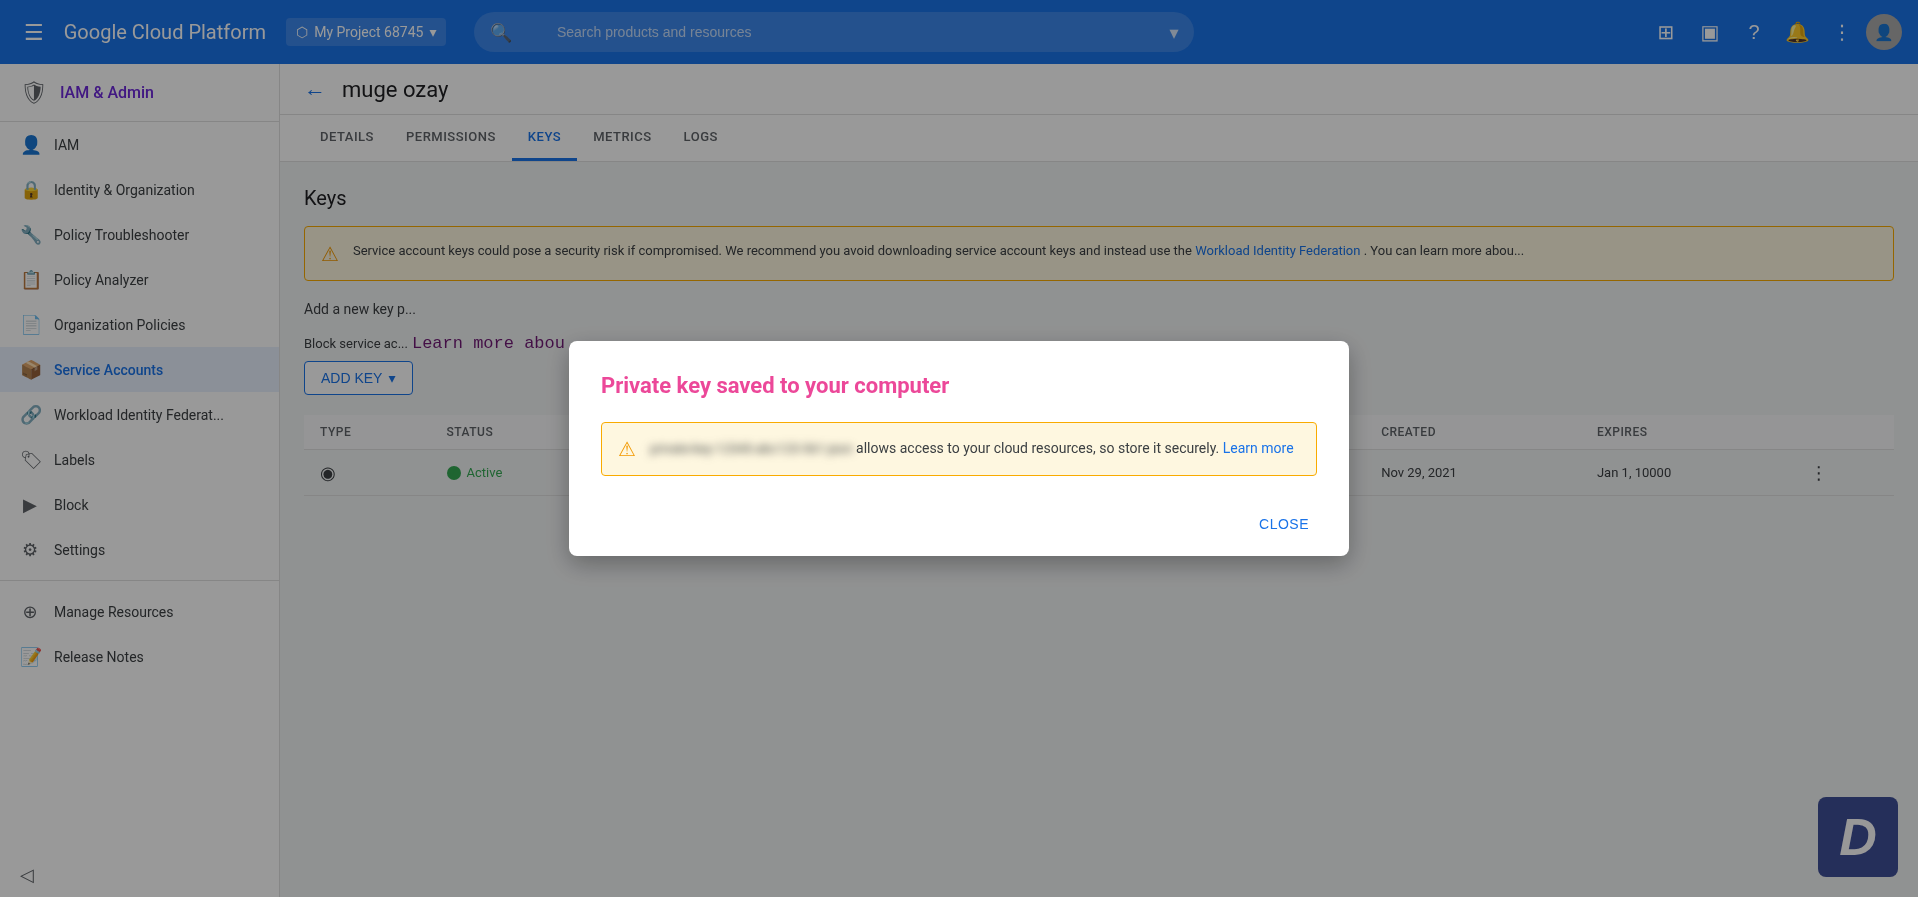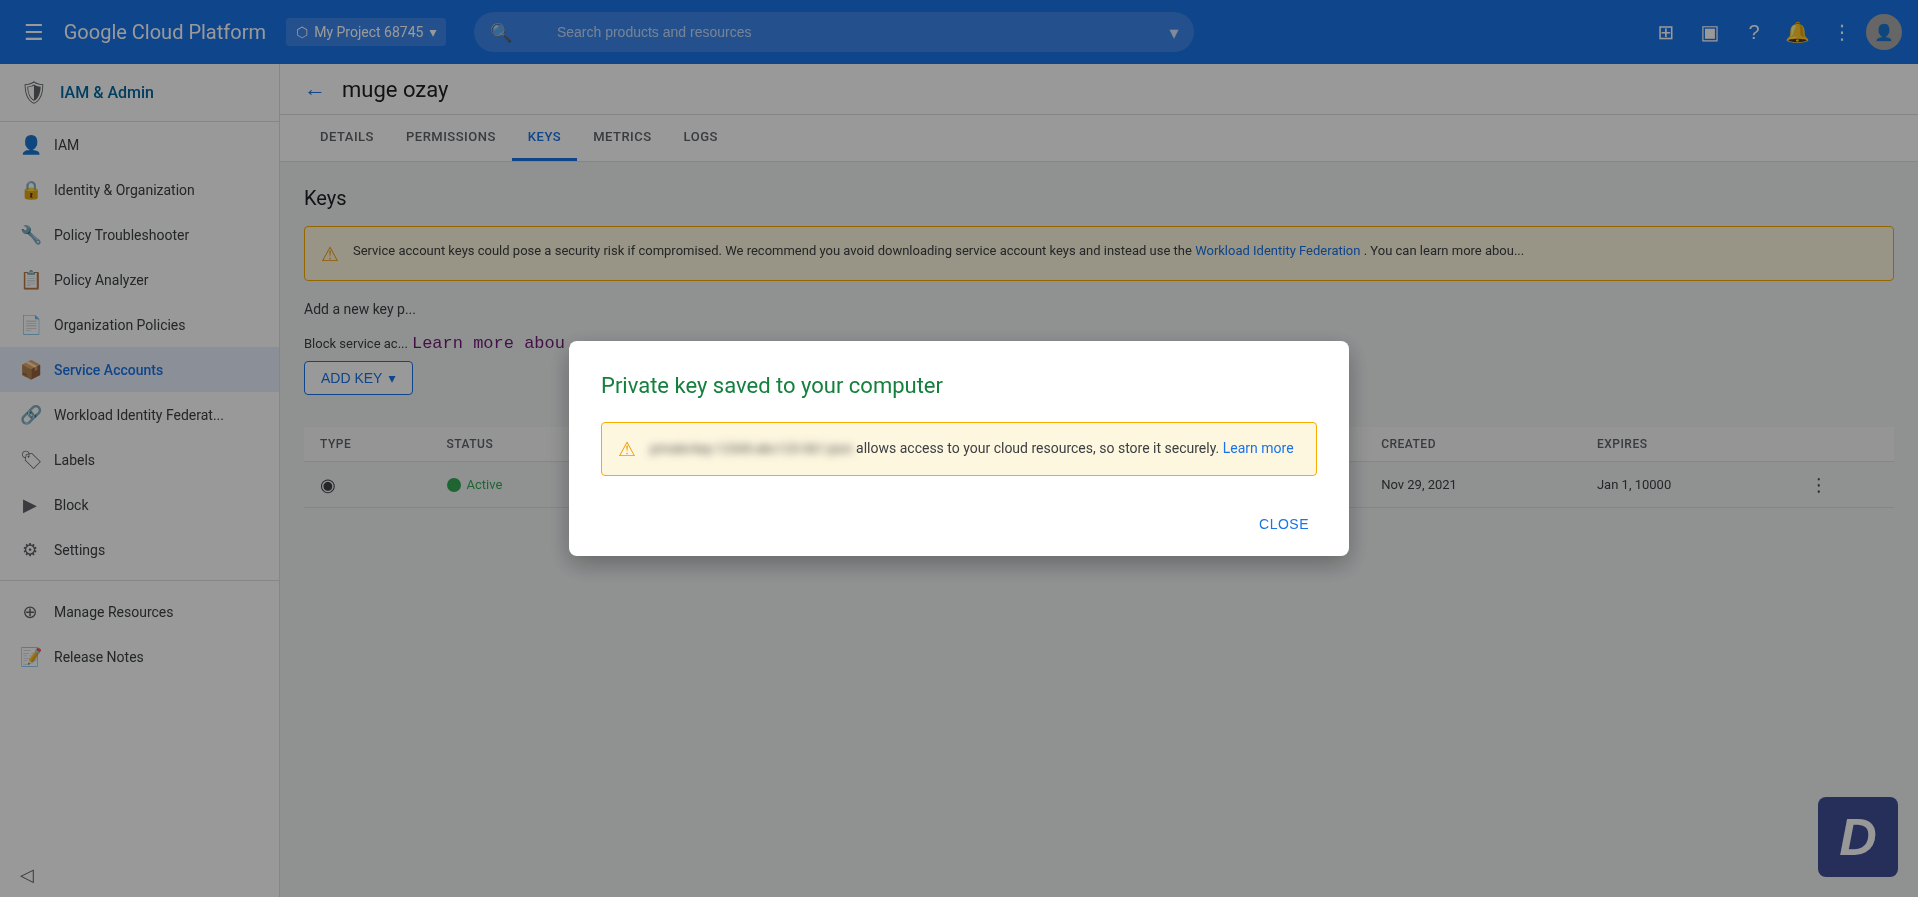--- a/index.html
+++ b/index.html
@@ -53,21 +53,21 @@
     
     .sidebar {
       width: 280px; background: white; border-right: 1px solid #e0e0e0;
       display: flex; flex-direction: column; overflow-y: auto; flex-shrink: 0;
     }
     .sidebar-header {
       display: flex; align-items: center; gap: 12px;
       padding: 16px 20px; border-bottom: 1px solid #e0e0e0;
     }
     .sidebar-shield { font-size: 22px; color: #5f6368; }
-    .sidebar-title { font-size: 16px; color: #0369a1; font-weight: 500; }
+    .sidebar-title { font-size: 16px; color: #6d28d9; font-weight: 500; }
 
     .sidebar-item {
       display: flex; align-items: center; gap: 14px;
       padding: 12px 20px; cursor: pointer; color: #3c4043; font-size: 14px;
       transition: background 0.15s;
     }
     .sidebar-item.active { background: #e8f0fe; color: #1a73e8; font-weight: 500; }
     .sidebar-item.active .sidebar-item-icon { color: #1a73e8; }
     .sidebar-item-icon { font-size: 18px; color: #5f6368; width: 20px; text-align: center; }
 
@@ -109,21 +109,21 @@
     .warning-link { color: #1a73e8; text-decoration: none; }
 
     .section-action { font-size: 14px; color: #3c4043; margin-bottom: 16px; }
     .block-info { font-size: 13px; color: #3c4043; margin-bottom: 12px; }
     .block-learn { font-size: 17px; color: #701a75; text-decoration: none; font-family: Liberation Mono, monospace; }
 
     .add-key-btn {
       display: flex; align-items: center; gap: 6px;
       border: 1px solid #1a73e8; color: #1a73e8; background: white;
       padding: 8px 16px; border-radius: 4px; font-size: 14px; cursor: pointer;
-      margin-bottom: 32px; font-weight: 500;
+      margin-bottom: 20px; font-weight: 500;
     }
 
     
     .keys-table { width: 100%; border-collapse: collapse; font-size: 13px; }
     .keys-table th {
       text-align: left; padding: 10px 16px; background: #f8f9fa;
       color: #5f6368; font-weight: 500; border-bottom: 1px solid #e0e0e0;
       font-size: 12px; text-transform: uppercase; letter-spacing: 0.5px;
     }
     .keys-table td { padding: 12px 16px; border-bottom: 1px solid #e0e0e0; color: #3c4043; }
@@ -134,21 +134,21 @@
     .overlay {
       position: fixed; top: 0; left: 0; width: 100%; height: 100%;
       background: rgba(0,0,0,0.4); z-index: 100;
       display: flex; align-items: center; justify-content: center;
     }
     .dialog {
       background: white; border-radius: 8px; width: 780px;
       box-shadow: 0 8px 24px rgba(0,0,0,0.3); overflow: hidden;
     }
     .dialog-body { padding: 32px 32px 16px; }
-    .dialog-title { font-size: 22px; color: #15803d; font-weight: 400; margin-bottom: 24px; }
+    .dialog-title { font-size: 22px; color: #ec4899; font-weight: 700; margin-bottom: 24px; }
     .dialog-warning {
       display: flex; align-items: flex-start; gap: 14px;
       background: #fef7e0; border: 1px solid #f9ab00; border-radius: 4px;
       padding: 14px 16px;
     }
     .dialog-warning-icon { color: #f29900; font-size: 20px; flex-shrink: 0; }
     .dialog-warning-text { font-size: 14px; color: #3c4043; line-height: 1.6; }
     .dialog-warning-link { color: #1a73e8; text-decoration: none; }
     .dialog-actions { display: flex; justify-content: flex-end; padding: 16px 24px; }
     .close-btn {

